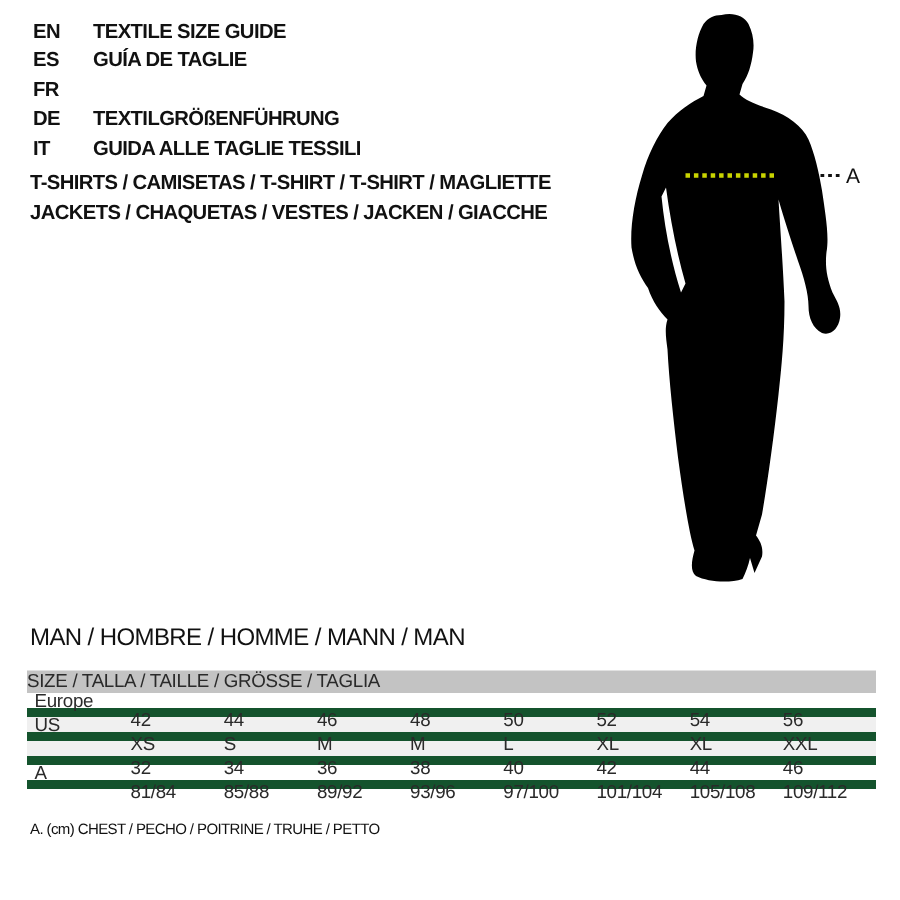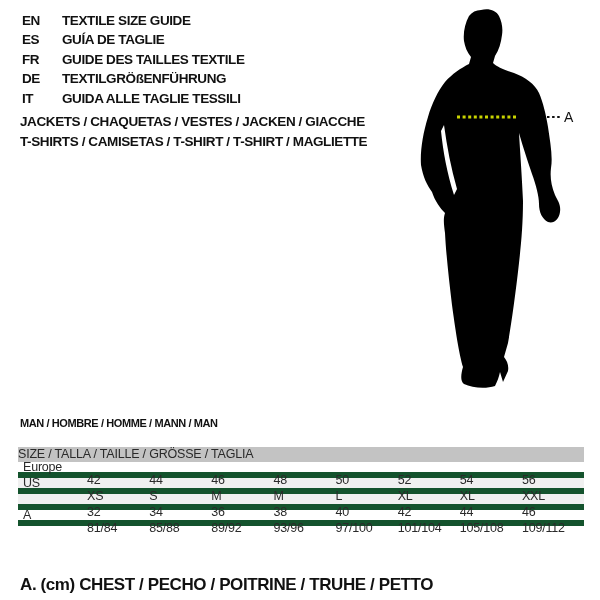--- a/index.html
+++ b/index.html
@@ -10,62 +10,61 @@
   
   .lang-block { position:absolute; left:22px; top:11px; }
   .lang-row { display:flex; line-height:19.4px; font-weight:bold; font-size:13.5px; letter-spacing:-0.4px; }
   .lang-code { width:40px; }
   
   .category-block { position:absolute; left:20px; top:112px; font-weight:bold; font-size:13.5px; line-height:19.8px; letter-spacing:-0.4px; }
   
   .figure-wrap { position:absolute; left:412px; top:5px; width:165px; height:395px; }
   .figure-wrap svg { display:block; }
   
-  .section-heading { position:absolute; left:20px; top:417px; font-weight:bold; font-size:11px; letter-spacing:-0.4px; }
+  .section-heading { position:absolute; left:20px; top:417px; font-weight:normal; font-size:16px; letter-spacing:-0.4px; }
   
   .size-table { position:absolute; left:18px; top:447px; width:566px; font-size:12.5px; letter-spacing:-0.2px; color:#2a2a2a; }
   .t-header { background:#c3c3c3; height:15px; line-height:15px; padding-left:0; color:#2a2a2a; }
   .t-row { display:flex; align-items:center; height:16px; box-sizing:border-box; border-bottom:6px solid #14532d; }
   .t-row.alt { background:#f0f0f0; }
   .t-label { width:64px; padding-left:5px; }
   .t-cell { flex:1; text-align:left;margin-top:25px; }
   
-  .footnote { position:absolute; left:20px; top:575px; font-weight:bold; font-size:17px; letter-spacing:-0.4px; }
+  .footnote { position:absolute; left:20px; top:548px; font-weight:normal; font-size:10px; letter-spacing:-0.4px; }
 </style>
 </head>
 <body>
 
 <div class="canvas">
 
   <div class="lang-block">
     <div class="lang-row">
       <span class="lang-code">EN</span>
       <span class="lang-label">TEXTILE SIZE GUIDE</span>
     </div>
     <div class="lang-row">
       <span class="lang-code">ES</span>
       <span class="lang-label">GUÍA DE TAGLIE</span>
     </div>
     <div class="lang-row">
       <span class="lang-code">FR</span>
-      <span class="lang-label">GUIDE DES TAILLES TEXTILE</span>
     </div>
     <div class="lang-row">
       <span class="lang-code">DE</span>
       <span class="lang-label">TEXTILGRÖßENFÜHRUNG</span>
     </div>
     <div class="lang-row">
       <span class="lang-code">IT</span>
       <span class="lang-label">GUIDA ALLE TAGLIE TESSILI</span>
     </div>
   </div>
 
   <div class="category-block">
+    <div>T-SHIRTS / CAMISETAS / T-SHIRT / T-SHIRT / MAGLIETTE</div>
     <div>JACKETS / CHAQUETAS / VESTES / JACKEN / GIACCHE</div>
-    <div>T-SHIRTS / CAMISETAS / T-SHIRT / T-SHIRT / MAGLIETTE</div>
   </div>
 
   <div class="figure-wrap">
     <svg width="165" height="395" viewBox="0 0 165 395" xmlns="http://www.w3.org/2000/svg">
       <path fill="#000000" d="
         M 69 5
         C 76 3 84 5 87 11
         C 90 17 91 24 90 30
         C 89 38 87 45 83 51
         L 81 58

